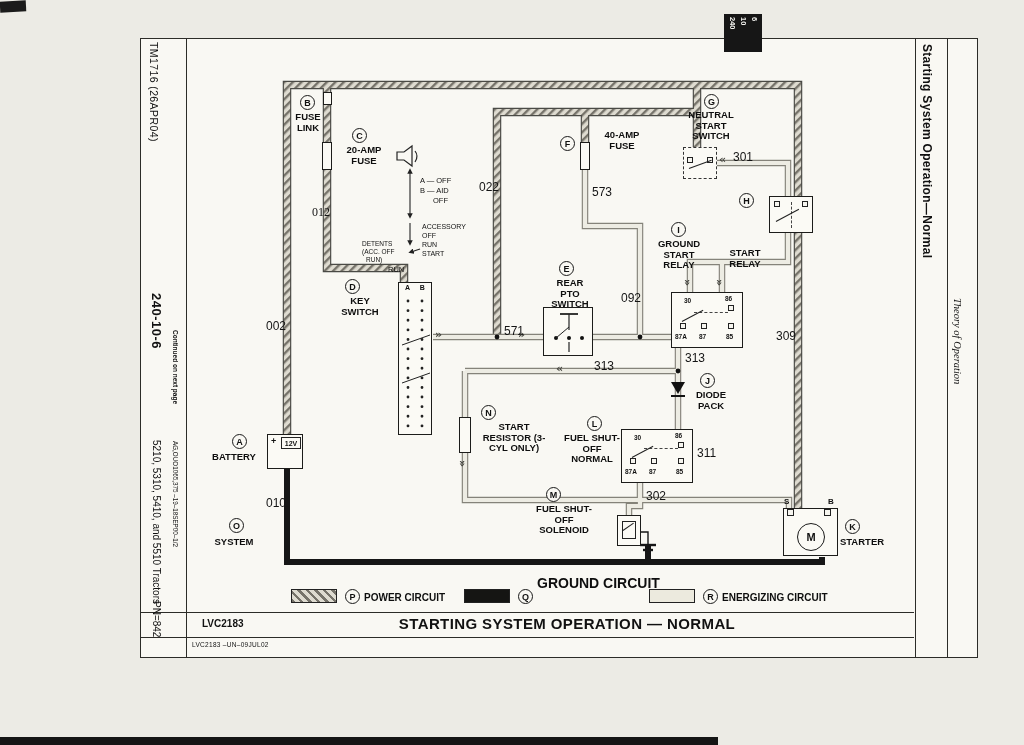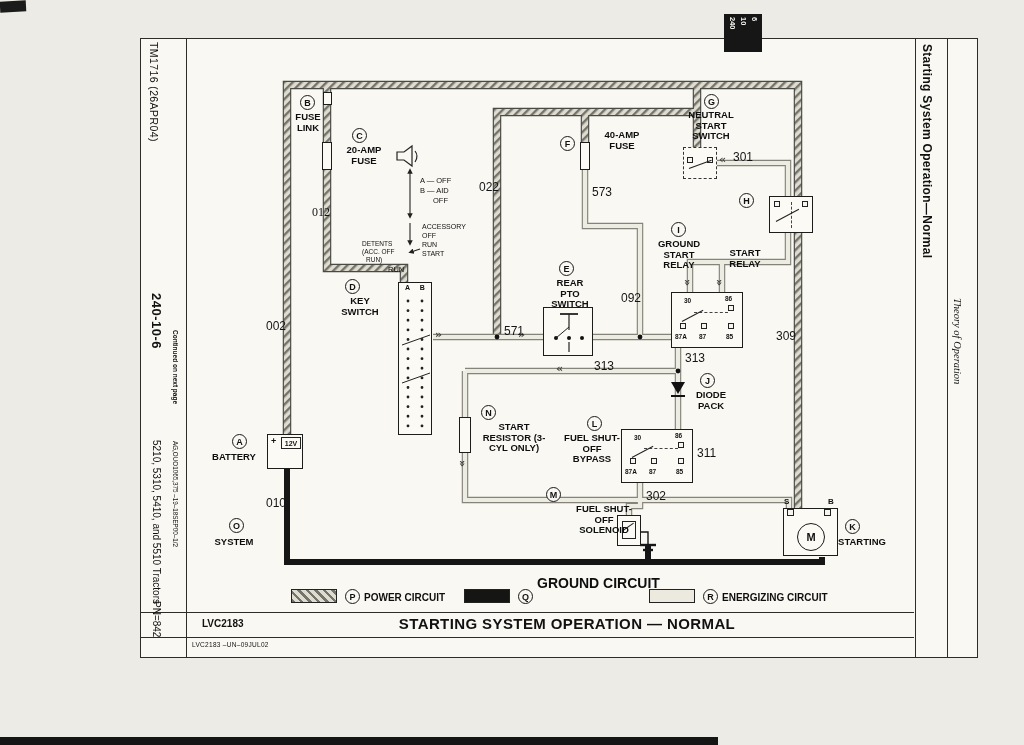--- a/index.html
+++ b/index.html
@@ -262,27 +262,27 @@
 <div class="abs callout" style="left:739px;top:193px;">H</div>
 <div class="abs clabel" style="left:722px;top:210px;width:46px;margin-top:38px;">START RELAY</div>
 
 <div class="abs callout" style="left:671px;top:222px;">I</div>
 <div class="abs clabel" style="left:653px;top:239px;width:52px;">GROUND START RELAY</div>
 
 <div class="abs callout" style="left:700px;top:373px;">J</div>
 <div class="abs clabel" style="left:690px;top:390px;width:42px;">DIODE PACK</div>
 
 <div class="abs callout" style="left:845px;top:519px;">K</div>
-<div class="abs clabel" style="left:836px;top:537px;width:52px;">STARTING</div>
+<div class="abs clabel" style="left:836px;top:537px;width:52px;">STARTER</div>
 
 <div class="abs callout" style="left:587px;top:416px;">L</div>
-<div class="abs clabel" style="left:564px;top:433px;width:56px;">FUEL SHUT-OFF BYPASS</div>
+<div class="abs clabel" style="left:564px;top:433px;width:56px;">FUEL SHUT-OFF NORMAL</div>
 
 <div class="abs callout" style="left:546px;top:487px;">M</div>
-<div class="abs clabel" style="left:535px;top:504px;width:58px;margin-left:40px;">FUEL SHUT-OFF SOLENOID</div>
+<div class="abs clabel" style="left:535px;top:504px;width:58px;">FUEL SHUT-OFF SOLENOID</div>
 
 <div class="abs callout" style="left:481px;top:405px;">N</div>
 <div class="abs clabel" style="left:476px;top:422px;width:76px;">START RESISTOR (3-CYL ONLY)</div>
 
 <div class="abs callout" style="left:229px;top:518px;">O</div>
 <div class="abs clabel" style="left:208px;top:537px;width:52px;">SYSTEM</div>
 
 <div class="abs tinytxt" style="left:420px;top:176px;">A — OFF</div>
 <div class="abs tinytxt" style="left:420px;top:186px;">B — AID</div>
 <div class="abs tinytxt" style="left:433px;top:196px;">OFF</div>

